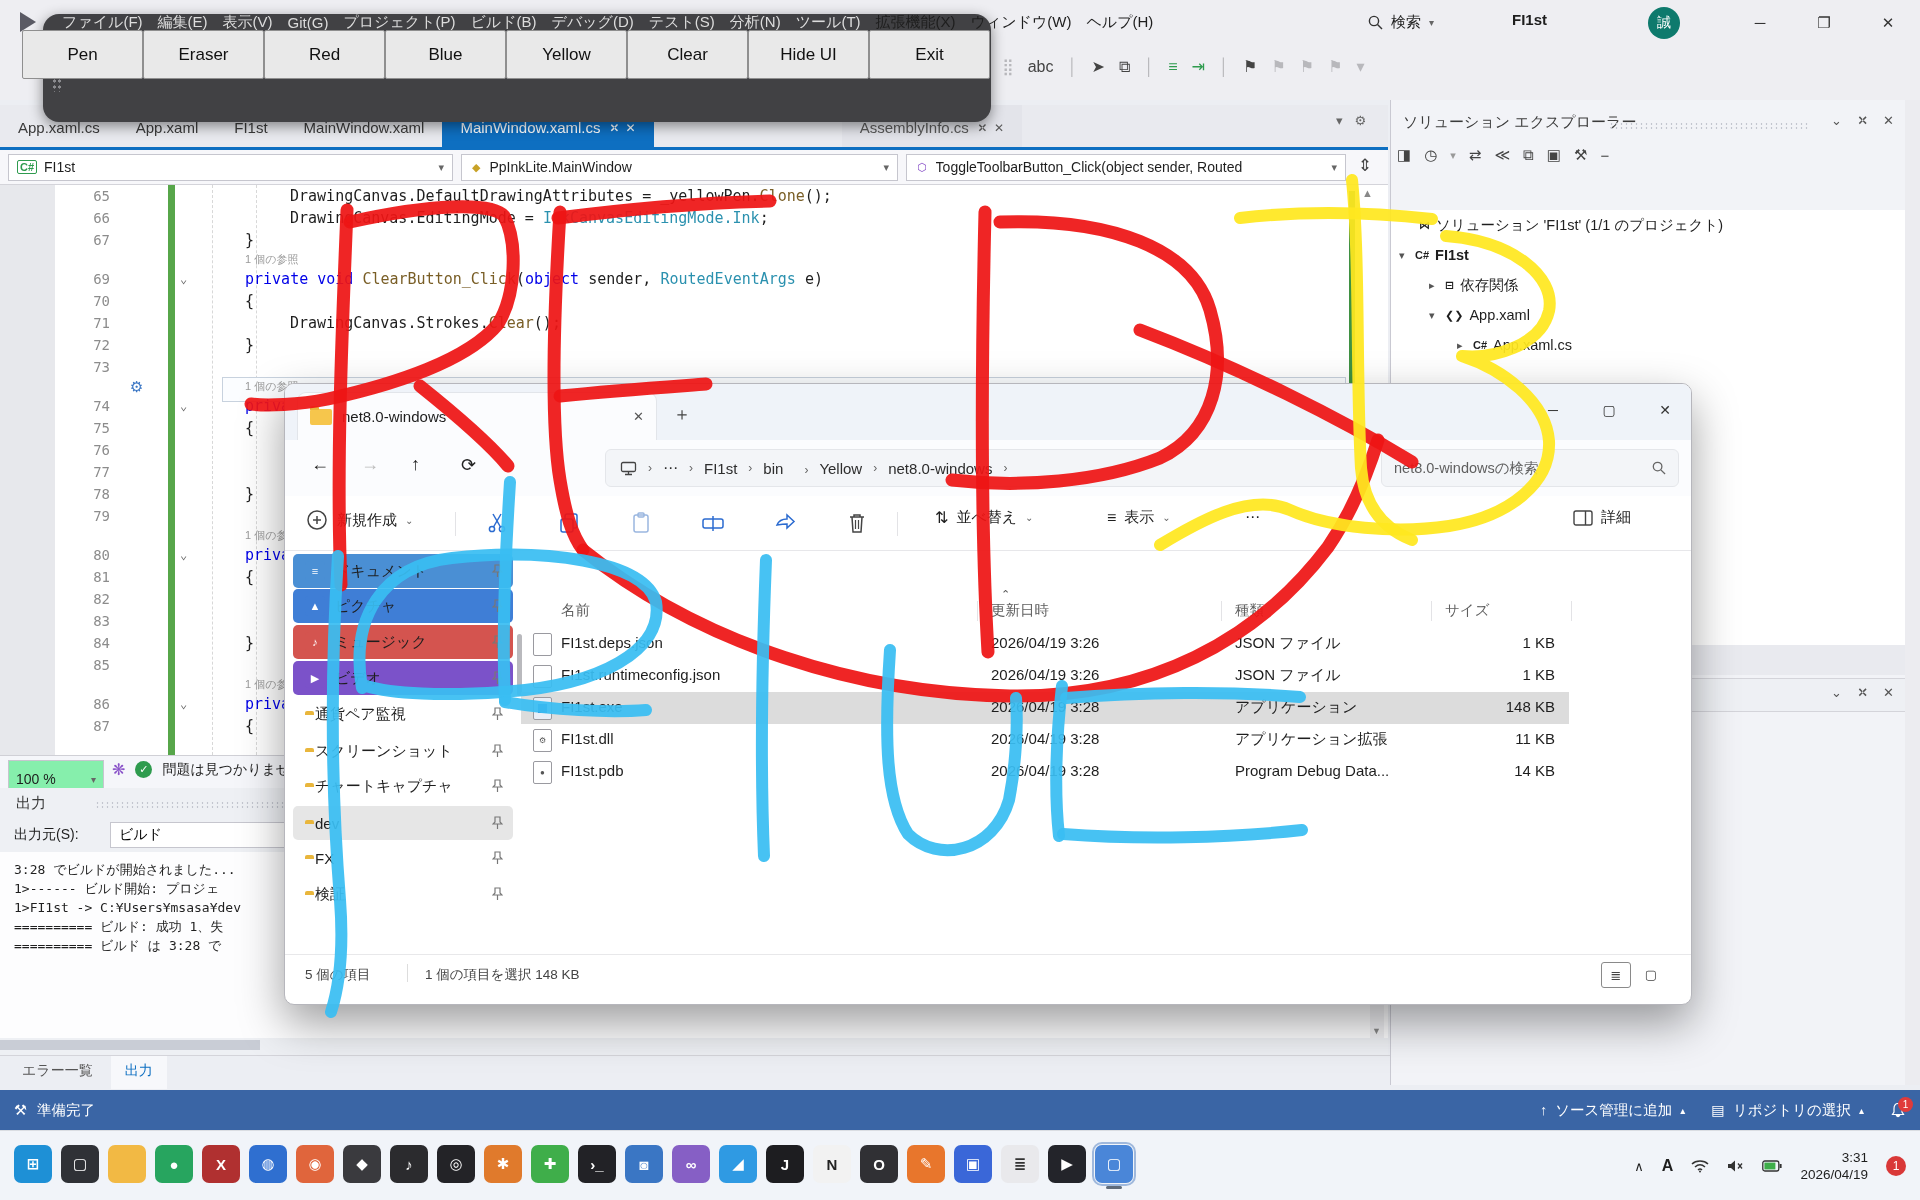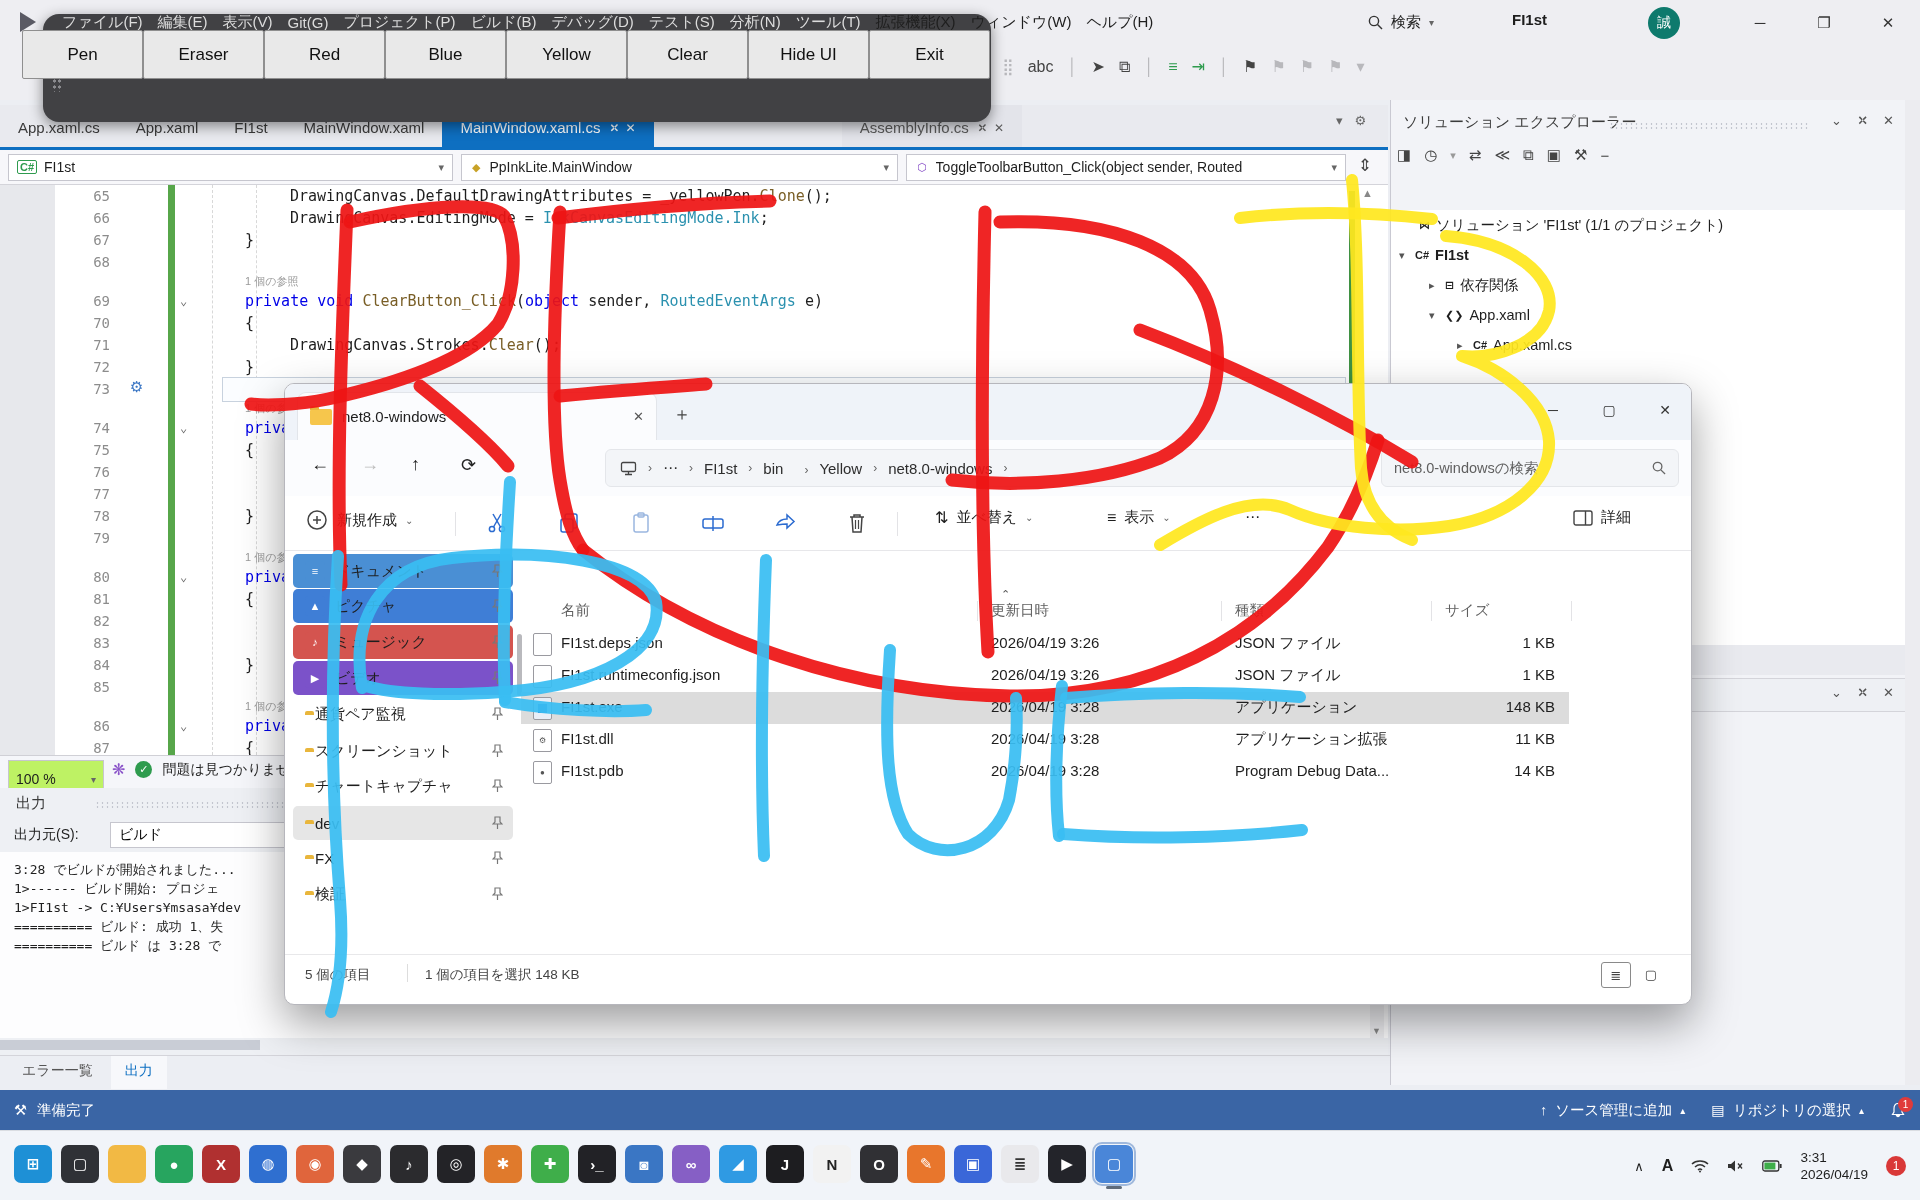--- a/index.html
+++ b/index.html
@@ -50,21 +50,21 @@
   .crow .fold{display:inline-block;width:0;margin-left:70px;color:#666;font-size:12px;vertical-align:top}
   .codeline{display:inline-block;vertical-align:top}
   .clrow{height:17px;line-height:17px;font-size:11px;color:#9a9a9a;font-family:"Liberation Sans",sans-serif}
   .tx{color:#1e1e1e}.kw{color:#0000e8}.mt{color:#795e26}.ty{color:#2b91af}
   #cursorbox{position:absolute;left:222px;top:192px;width:1122px;height:23px;border:1px solid #c8d2de;background:#fbfdff}
   #quickfix{position:absolute;left:130px;top:193px;font-size:15px;color:#3a76c4}
   #vscrollgreen{position:absolute;left:1349px;top:6px;width:6px;height:558px;background:#3f9142}
   #scrollup{position:absolute;left:1362px;top:2px;color:#888;font-size:11px}
   
   #edbottom{position:absolute;left:0;top:755px;width:1388px;height:33px;background:#f5f6fa;border-top:1px solid #d0d0d6}
-  #zoombox{position:absolute;left:8px;top:4px;width:96px;height:24px;border:1px solid #c6c6ce;background:#bef264;font-size:14px;color:#1e1e1e;display:flex;align-items:center;justify-content:space-between;padding:18px 7px;box-sizing:border-box}
+  #zoombox{position:absolute;left:8px;top:4px;width:96px;height:24px;border:1px solid #c6c6ce;background:#86efac;font-size:14px;color:#1e1e1e;display:flex;align-items:center;justify-content:space-between;padding:18px 7px;box-sizing:border-box}
   #health{position:absolute;left:112px;top:4px;display:flex;align-items:center;gap:10px;font-size:14px;color:#1e1e1e}
   .okdot{width:17px;height:17px;border-radius:50%;background:#2e9b4e;color:#fff;font-size:11px;display:flex;align-items:center;justify-content:center}
   
   #output{position:absolute;left:0;top:788px;width:1388px;height:267px;background:#eef0f4}
   #out-title{position:absolute;left:16px;top:6px;font-size:15px;color:#3b3b3b}
   #out-dots{position:absolute;left:95px;top:13px;width:1230px;height:8px;background:radial-gradient(#c3c6cf 1px,transparent 1.2px);background-size:5px 4px}
   #out-srcrow{position:absolute;left:0;top:30px;width:1388px;height:34px}
   #out-srclabel{position:absolute;left:14px;top:8px;font-size:14px;color:#1e1e1e}
   #out-combo{position:absolute;left:110px;top:4px;width:350px;height:26px;background:#fff;border:1px solid #c6c6ce;font-size:14px;display:flex;align-items:center;justify-content:space-between;padding:0 8px;box-sizing:border-box}
   #out-text{position:absolute;left:0;top:64px;width:1388px;height:186px;background:#fdfdfe;padding:8px 0 0 14px;box-sizing:border-box;font-family:"DejaVu Sans Mono","Liberation Mono",monospace;font-size:13px;color:#1f1f1f;line-height:19px}
@@ -102,21 +102,21 @@
   .sb-item{display:flex;align-items:center;gap:8px;white-space:nowrap}
   .sb-caret{font-size:10px}
   #sb-badge{position:absolute;width:15px;height:15px;border-radius:50%;background:#e03b3b;color:#fff;font-size:10px;display:flex;align-items:center;justify-content:center;right:-7px;top:-5px}
   
   #taskbar{position:absolute;left:0;top:1130px;width:1920px;height:70px;background:#f1f4f9;border-top:1px solid #dadde2;z-index:12}
   #tb-apps{position:absolute;left:14px;top:14px;display:flex;gap:9px}
   .tile{width:38px;height:38px;border-radius:7px;display:flex;align-items:center;justify-content:center;color:#fff;font-size:15px;font-weight:bold;position:relative}
   .tile.active{outline:2px solid #9fb8dc;outline-offset:1px}
   .tile.active::after{content:"";position:absolute;bottom:-6px;left:11px;width:16px;height:3px;border-radius:2px;background:#5f6b7a}
   #tray{position:absolute;right:14px;top:0;height:70px;display:flex;align-items:center;gap:18px;color:#1e1e1e}
-  #clockblk{text-align:left;font-size:13.5px;line-height:17px;color:#1e1e1e}
+  #clockblk{text-align:right;font-size:13.5px;line-height:17px;color:#1e1e1e}
   #tb-badge{width:20px;height:20px;border-radius:50%;background:#d93838;color:#fff;font-size:12px;display:flex;align-items:center;justify-content:center}
   
   #overlay-tb{position:absolute;left:43px;top:14px;width:948px;height:108px;background:#414144;border-radius:16px;box-shadow:0 4px 14px rgba(0,0,0,.45);z-index:6}
   #ov-grip{position:absolute;left:9px;top:34px;width:10px;height:44px;background:radial-gradient(#8b8b8f 1.2px,transparent 1.4px);background-size:5px 6px}
   #ov-btns{position:absolute;left:22px;top:30px;display:flex;z-index:8}
   .ovbtn{height:47px;min-width:95px;background:#e9e9e9;border:1px solid #8f8f8f;border-radius:2px;font-size:17px;color:#111;display:flex;align-items:center;justify-content:center;padding:0 12px;font-family:"Liberation Sans",sans-serif}
   
   #fx{position:absolute;left:284px;top:383px;width:1408px;height:622px;background:#fff;border:1px solid #b6b6bc;border-radius:10px;box-shadow:0 18px 45px rgba(0,0,0,.38);z-index:10;box-sizing:border-box;overflow:hidden}
   #fx-tabrow{position:absolute;left:0;top:0;width:1408px;height:56px;background:#eff3f9}
   #fx-tab{position:absolute;left:12px;top:8px;width:360px;height:48px;background:#fbfcfe;border:1px solid #e2e5ea;border-bottom:none;border-radius:9px 9px 0 0;display:flex;align-items:center;gap:10px;padding:0 12px;box-sizing:border-box;font-size:15px;color:#1e1e1e}
@@ -287,21 +287,20 @@
   <div id="editor">
     <div id="bpgutter"></div>
     <div class="guide" style="left:212px"></div>
     <div class="guide" style="left:256px"></div>
     <div id="greenbar"></div>
     <div id="cursorbox"></div>
     <div id="code-rows">
         <div class="crow"><span class="ln">65</span><span class="fold"></span><span class="codeline" style="margin-left: 110px;"><span class="tx">DrawingCanvas.DefaultDrawingAttributes = _yellowPen.</span><span class="mt">Clone</span><span class="tx">();</span></span></div>
         <div class="crow"><span class="ln">66</span><span class="fold"></span><span class="codeline" style="margin-left: 110px;"><span class="tx">DrawingCanvas.EditingMode = </span><span class="ty">InkCanvasEditingMode.Ink</span><span class="tx">;</span></span></div>
         <div class="crow"><span class="ln">67</span><span class="fold"></span><span class="codeline" style="margin-left: 65px;"><span class="tx">}</span></span></div>
-        <div class="crow"><span class="ln">68</span><span class="fold"></span><span class="codeline" style="margin-left: 65px;"></span></div>
         <div class="clrow" style="padding-left: 245px;">1 個の参照</div>
         <div class="crow"><span class="ln">69</span><span class="fold">⌄</span><span class="codeline" style="margin-left: 65px;"><span class="kw">private</span><span class="tx"> </span><span class="kw">void</span><span class="tx"> </span><span class="mt">ClearButton_Click</span><span class="tx">(</span><span class="kw">object</span><span class="tx"> sender, </span><span class="ty">RoutedEventArgs</span><span class="tx"> e)</span></span></div>
         <div class="crow"><span class="ln">70</span><span class="fold"></span><span class="codeline" style="margin-left: 65px;"><span class="tx">{</span></span></div>
         <div class="crow"><span class="ln">71</span><span class="fold"></span><span class="codeline" style="margin-left: 110px;"><span class="tx">DrawingCanvas.Strokes.</span><span class="mt">Clear</span><span class="tx">();</span></span></div>
         <div class="crow"><span class="ln">72</span><span class="fold"></span><span class="codeline" style="margin-left: 65px;"><span class="tx">}</span></span></div>
         <div class="crow"><span class="ln">73</span><span class="fold"></span><span class="codeline" style="margin-left: 65px;"></span></div>
         <div class="clrow" style="padding-left: 245px;">1 個の参照</div>
         <div class="crow"><span class="ln">74</span><span class="fold">⌄</span><span class="codeline" style="margin-left: 65px;"><span class="kw">private</span><span class="tx"> </span><span class="kw">void</span></span></div>
         <div class="crow"><span class="ln">75</span><span class="fold"></span><span class="codeline" style="margin-left: 65px;"><span class="tx">{</span></span></div>
         <div class="crow"><span class="ln">76</span><span class="fold"></span><span class="codeline" style="margin-left: 110px;"></span></div>

